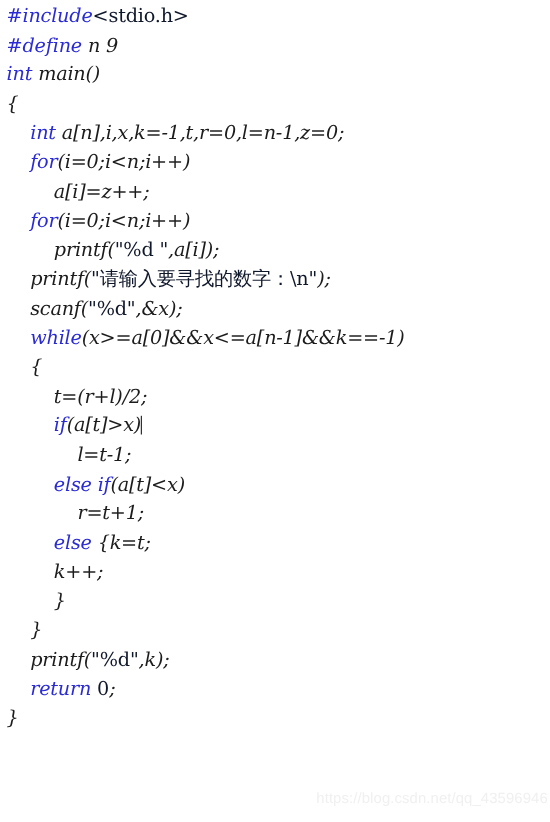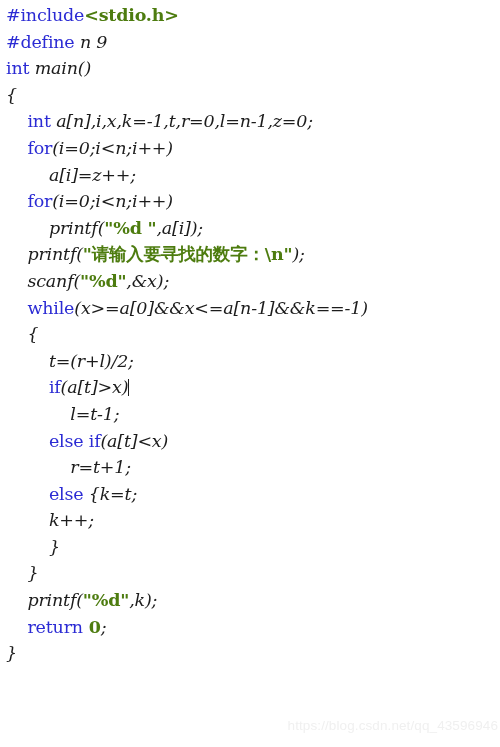--- a/index.html
+++ b/index.html
@@ -23,22 +23,22 @@
     font-size: 17.5px;
     line-height: 26.6px;
     letter-spacing: -0.2px;
     white-space: pre;
     color: #1a1a1a;
   }
   .code-line {
     height: 26.6px;
     white-space: pre;
   }
-  .tok-kw   { color: #2b2bd4; }
-  .tok-str  { color: #4d7c0f; font-weight: bold; }
+  .tok-kw   { color: #2b2bd4; font-style: italic; }
+  .tok-str  { color: #0f172a; }
   .tok-pln  { color: #1c1c1c; font-style: italic; }
   .caret {
     display: inline-block;
     width: 1px;
     height: 17px;
     background: #1c1c1c;
     vertical-align: -3px;
     margin-left: 0px;
   }
   #watermark {

